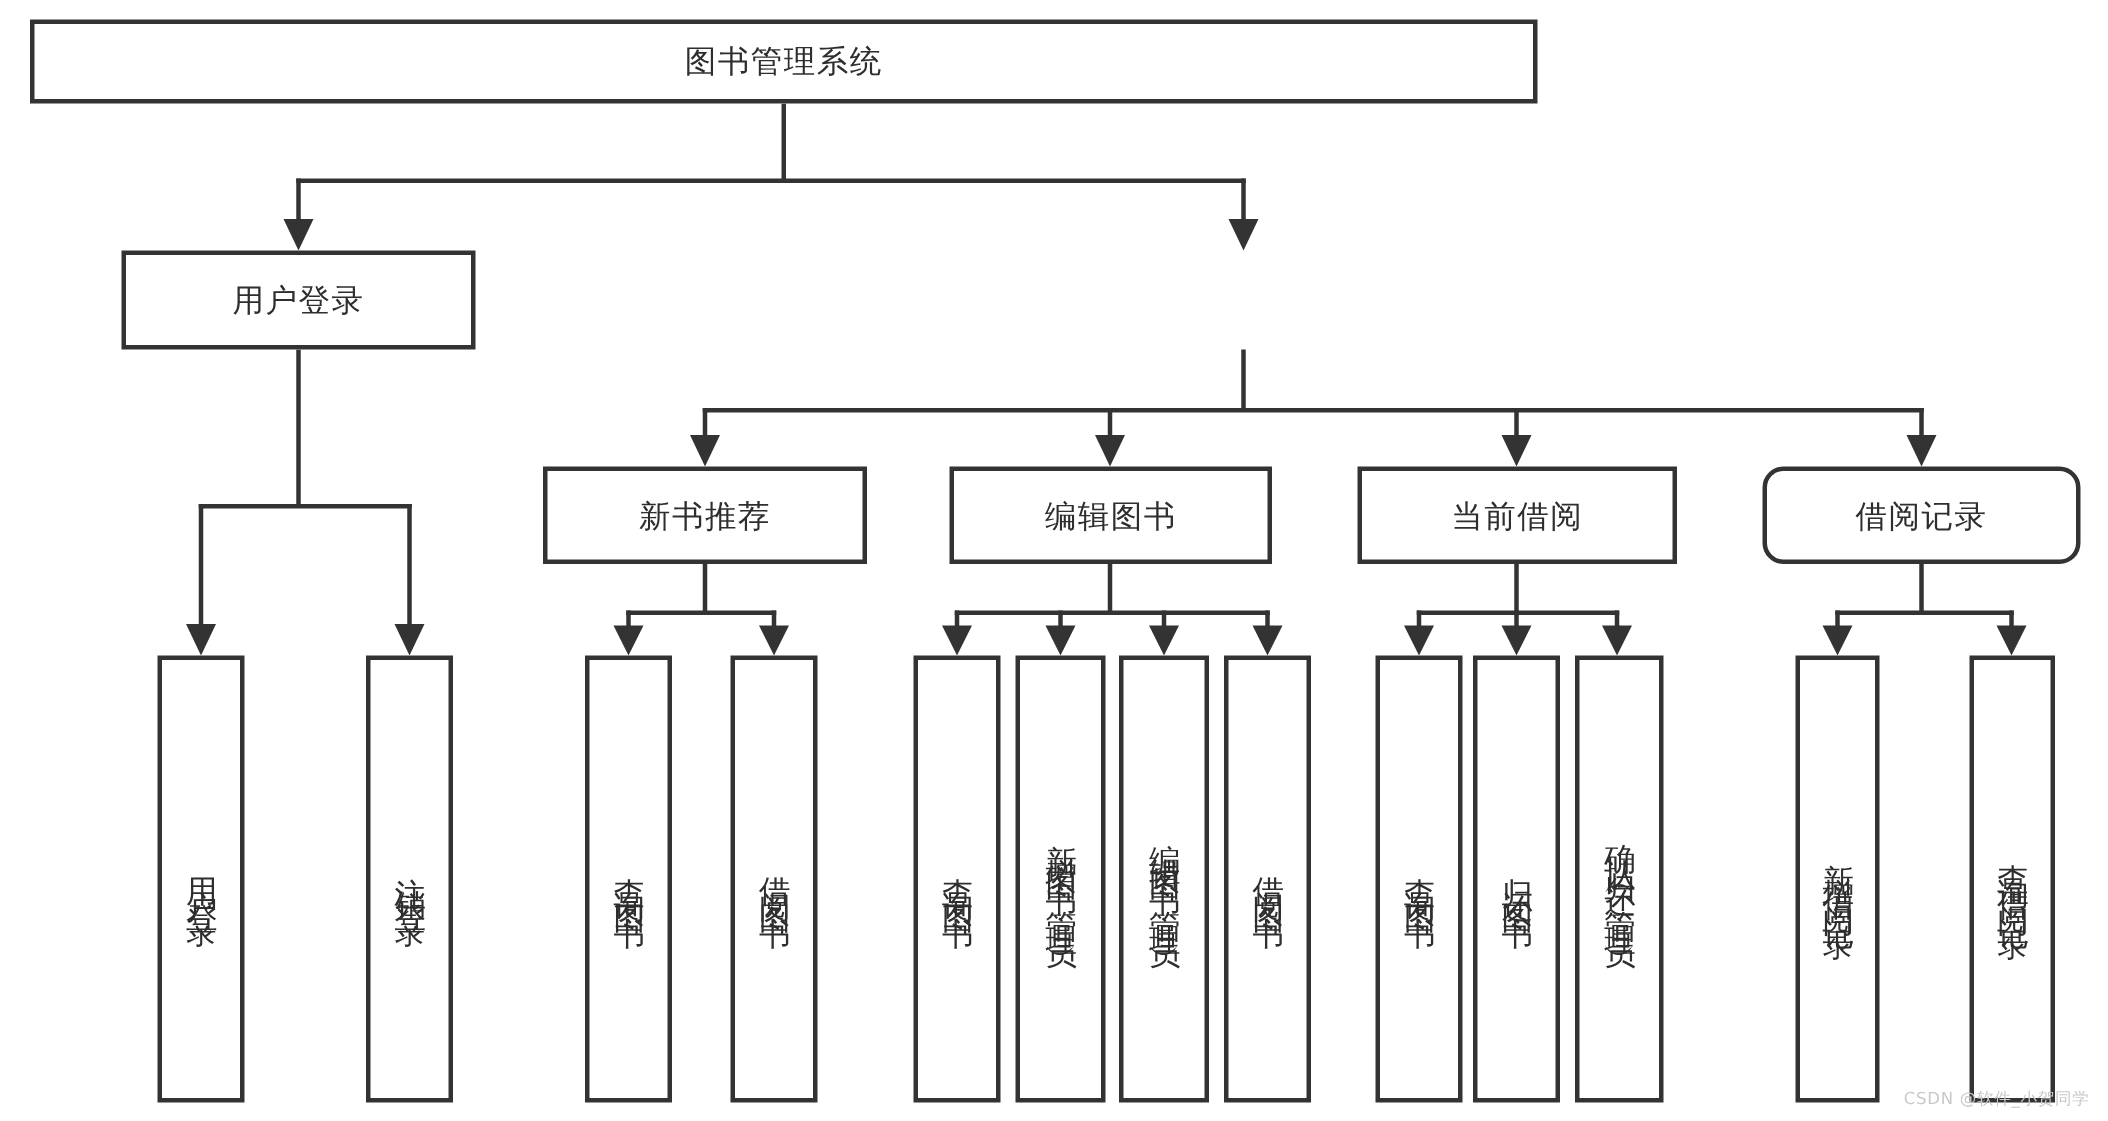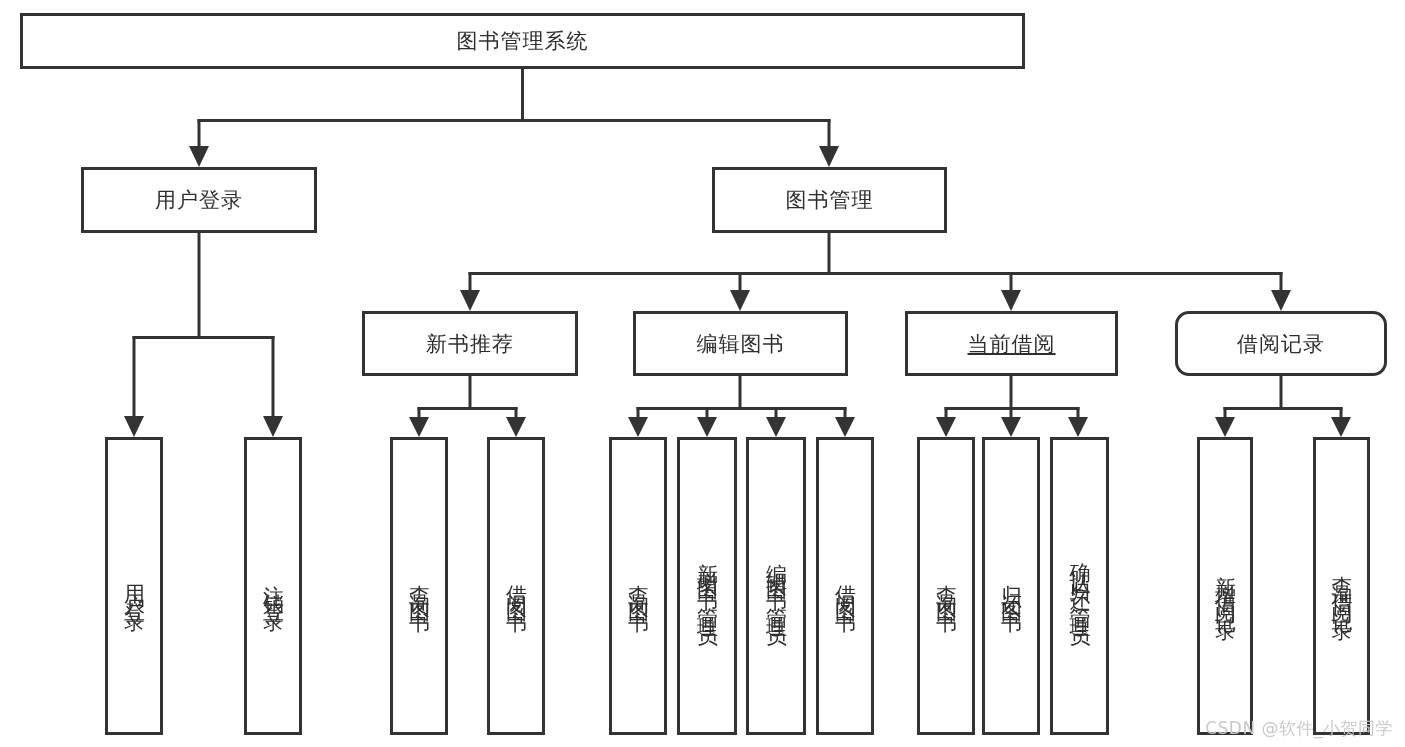--- a/index.html
+++ b/index.html
@@ -29,21 +29,21 @@
     writing-mode:vertical-rl;
     text-orientation:mixed;
     letter-spacing:9px;
     line-height:1;
     font-size:21px;
   }
   .watermark{
     position:absolute;
     right:12px;bottom:7px;
     color:#c9c9c9;
-    font-size:17px;
+    font-size:11px;
     letter-spacing:0.5px;
     z-index:3;
     white-space:nowrap;
   }
 </style>
 </head>
 <body>
 
 <div class="canvas">
 
@@ -123,31 +123,28 @@
     </g>
   </svg>
 
   <div class="box h" style="left:20px;top:13px;width:1005px;height:56px;">
     <span>图书管理系统</span>
   </div>
 
   <div class="box h" style="left:81px;top:167px;width:236px;height:66px;">
     <span>用户登录</span>
   </div>
-  <div class="box h" style="left:712px;top:167px;width:235px;height:66px;">
-    <span>图书管理</span>
-  </div>
 
   <div class="box h" style="left:362px;top:311px;width:216px;height:65px;">
     <span>新书推荐</span>
   </div>
   <div class="box h" style="left:633px;top:311px;width:215px;height:65px;">
     <span>编辑图书</span>
   </div>
-  <div class="box h" style="left:905px;top:311px;width:213px;height:65px;text-decoration:underline;">
+  <div class="box h" style="left:905px;top:311px;width:213px;height:65px;">
     <span>当前借阅</span>
   </div>
   <div class="box h" style="left:1175px;top:311px;width:212px;height:65px;border-radius:14px;">
     <span>借阅记录</span>
   </div>
 
   <div class="box leaf" style="left:105px;width:58px;">
     <span>用户登录</span>
   </div>
   <div class="box leaf" style="left:244px;width:58px;">

